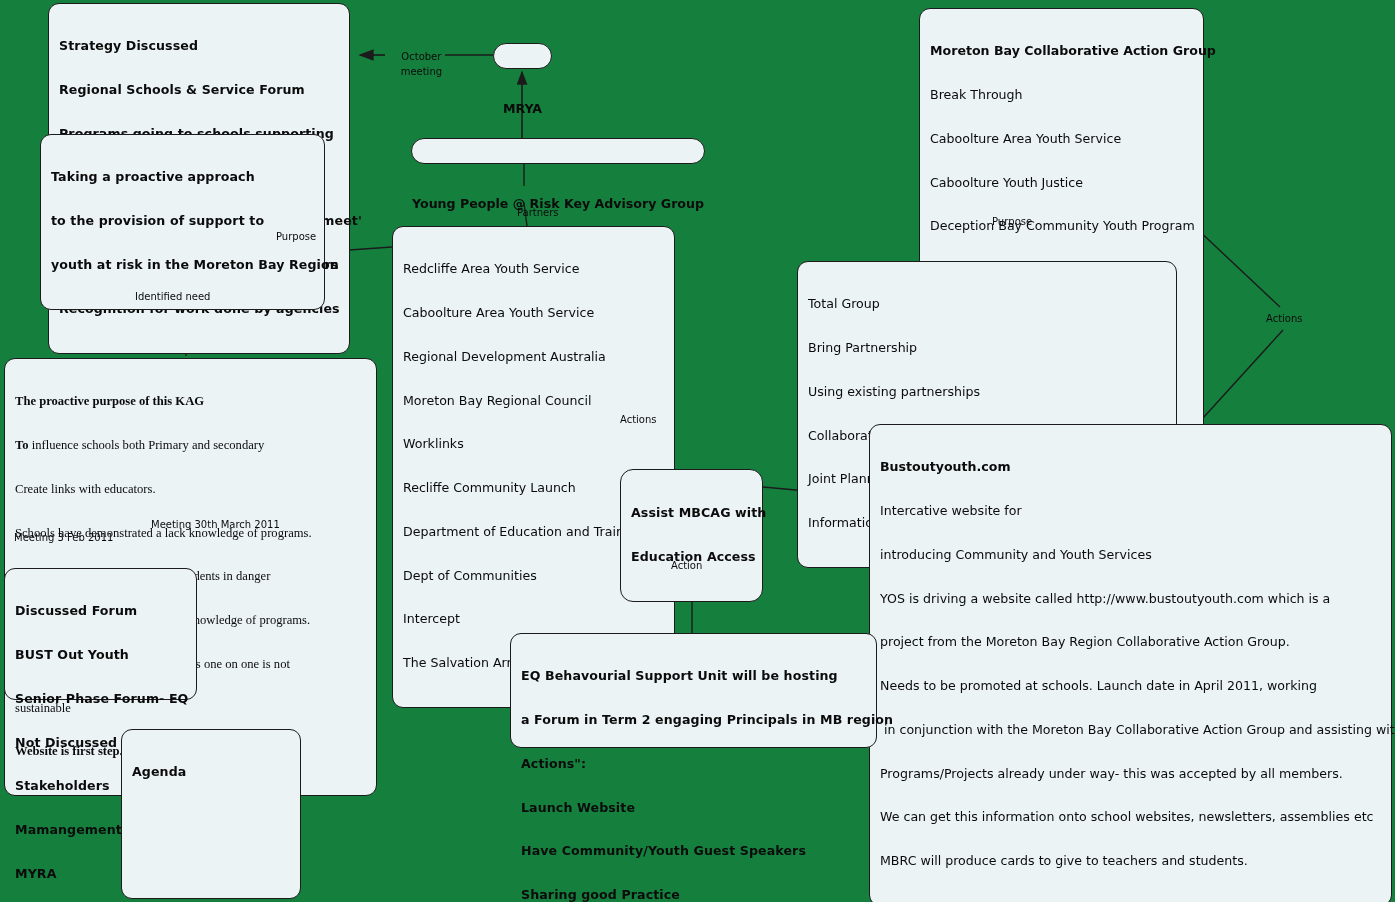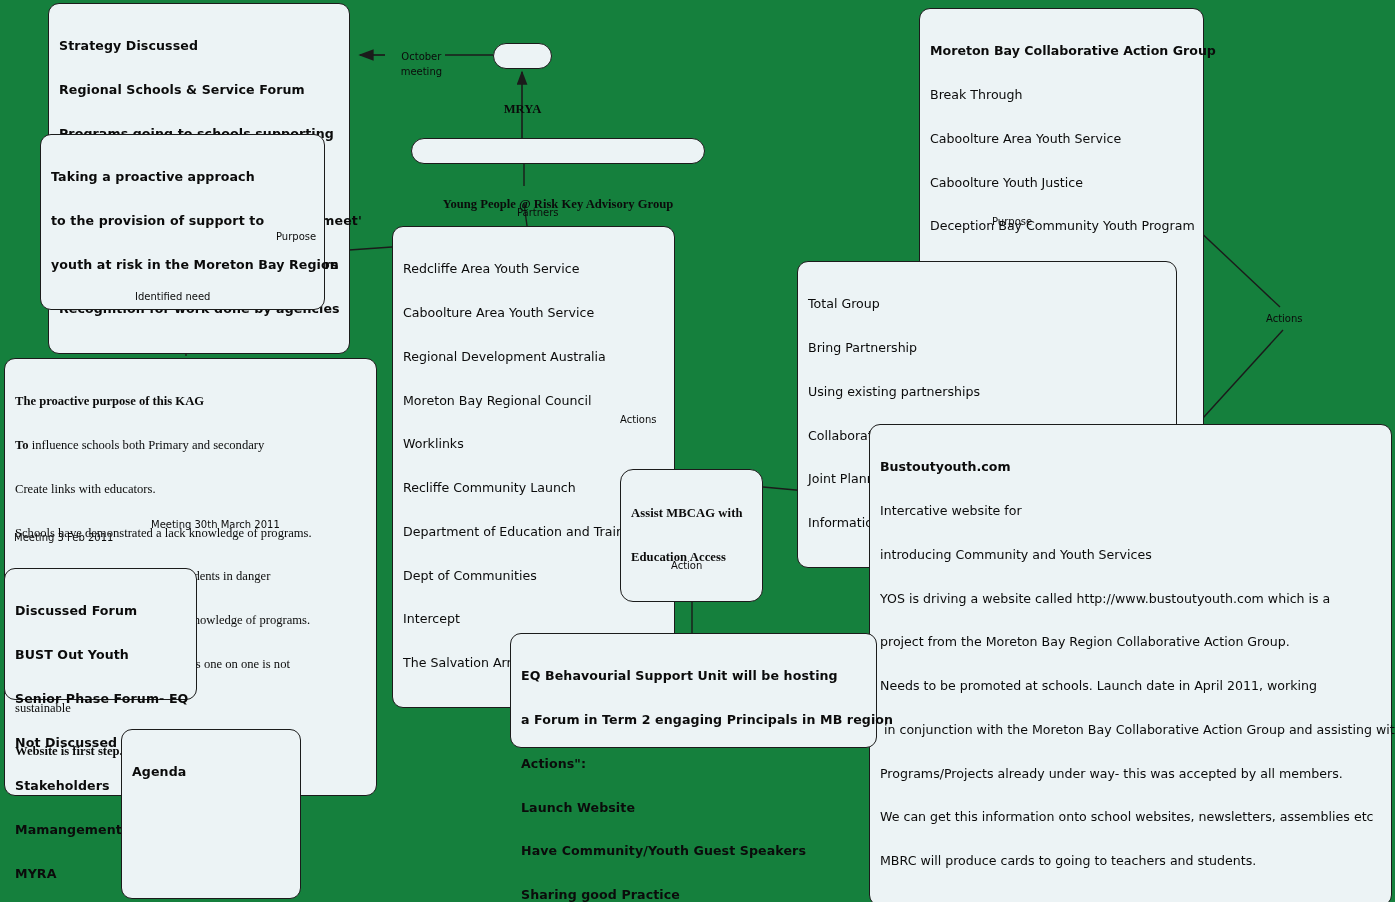--- a/index.html
+++ b/index.html
@@ -36,21 +36,20 @@
     white-space: pre;
   }
   .node .ln { display: block; }
   .node .b { font-weight: bold; }
   .bold-node { font-weight: bold; letter-spacing: 0.1px; }
   .pill {
     border-radius: 13px;
     text-align: center;
     font-weight: bold;
     padding-top: 5px;
-    font-family: Liberation Serif, serif;
   }
   .edge-label {
     position: absolute;
     font-size: 10px;
     line-height: 14.4px;
     color: #0b0b0b;
     background: transparent;
     white-space: pre;
   }
   .empty-body { display: block; height: 120px; }
@@ -198,21 +197,21 @@
   <div class="node" style="left:869px; top:424px; width:523px;">
     <span class="ln b">Bustoutyouth.com</span>
     <span class="ln">Intercative website for</span>
     <span class="ln">introducing Community and Youth Services</span>
     <span class="ln">YOS is driving a website called http://www.bustoutyouth.com which is a</span>
     <span class="ln">project from the Moreton Bay Region Collaborative Action Group.</span>
     <span class="ln">Needs to be promoted at schools. Launch date in April 2011, working</span>
     <span class="ln"> in conjunction with the Moreton Bay Collaborative Action Group and assisting with</span>
     <span class="ln">Programs/Projects already under way- this was accepted by all members.</span>
     <span class="ln">We can get this information onto school websites, newsletters, assemblies etc</span>
-    <span class="ln">MBRC will produce cards to going to teachers and students.</span>
+    <span class="ln">MBRC will produce cards to give to teachers and students.</span>
   </div>
 
   <div class="node bold-node" style="left:510px; top:633px; width:367px; height:115px;">
     <span class="ln">EQ Behavourial Support Unit will be hosting</span>
     <span class="ln">a Forum in Term 2 engaging Principals in MB region</span>
     <span class="ln">Actions":</span>
     <span class="ln">Launch Website</span>
     <span class="ln">Have Community/Youth Guest Speakers</span>
     <span class="ln">Sharing good Practice</span>
   </div>

